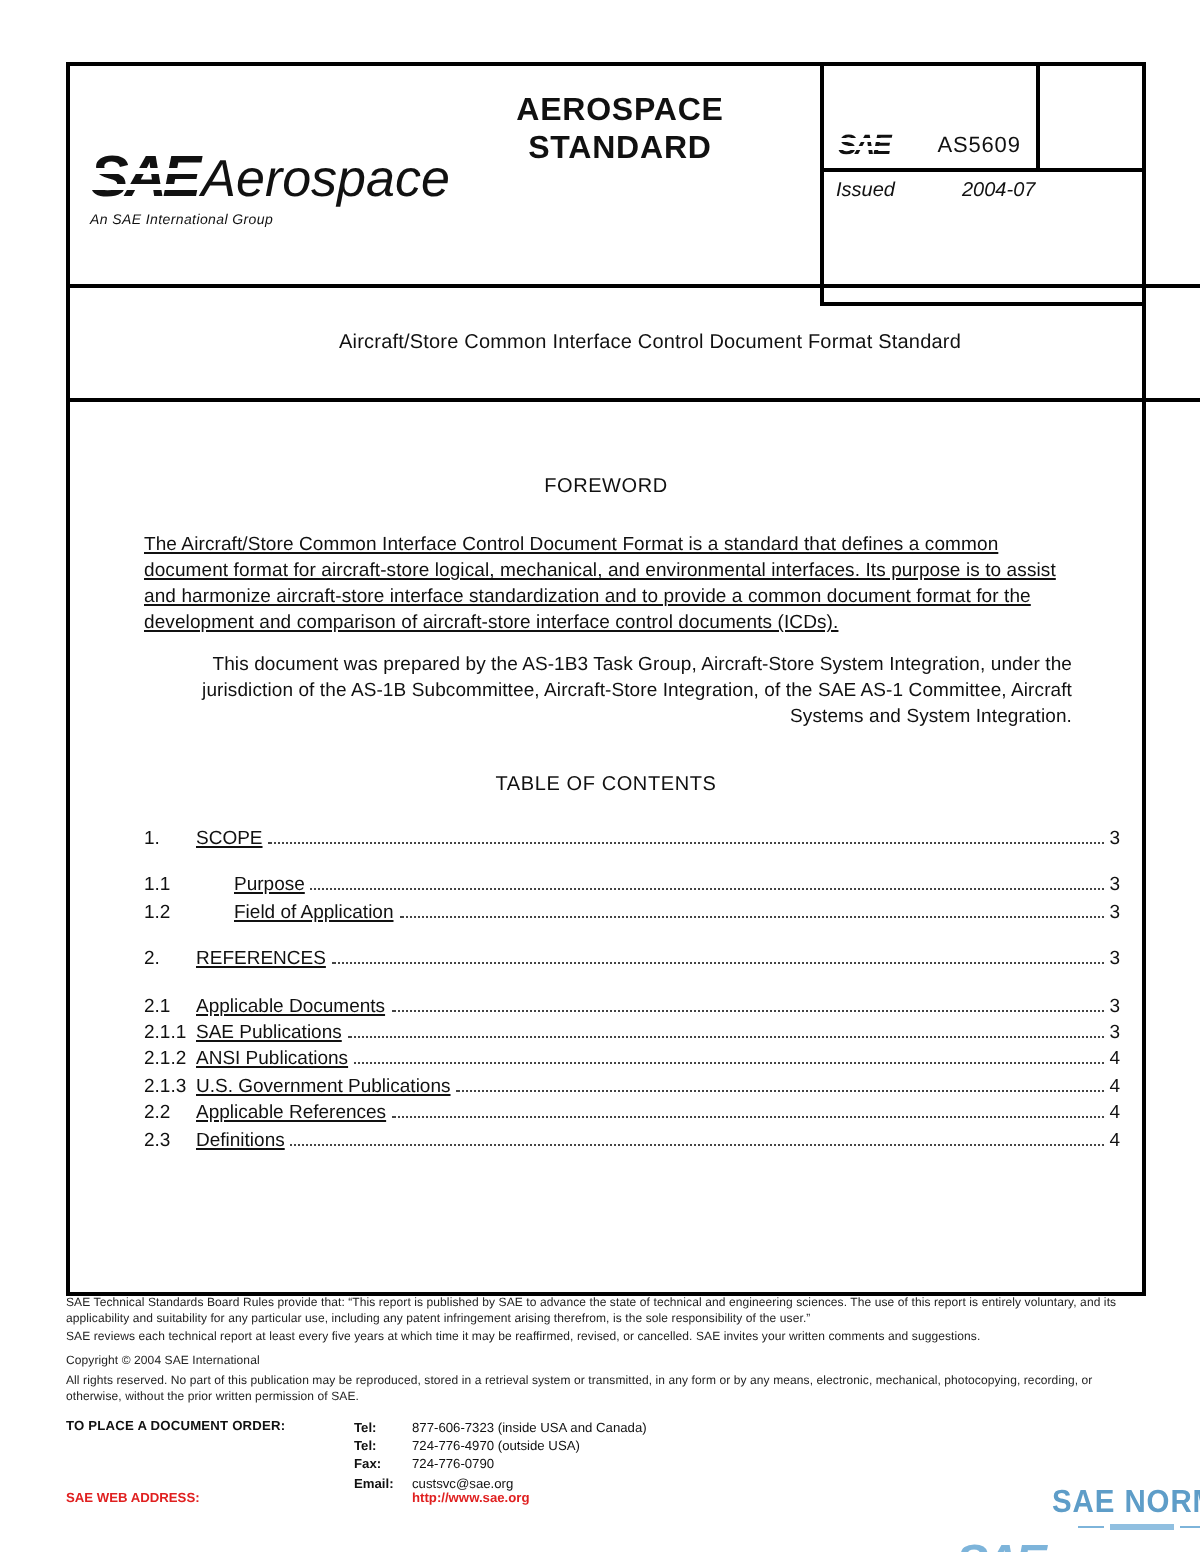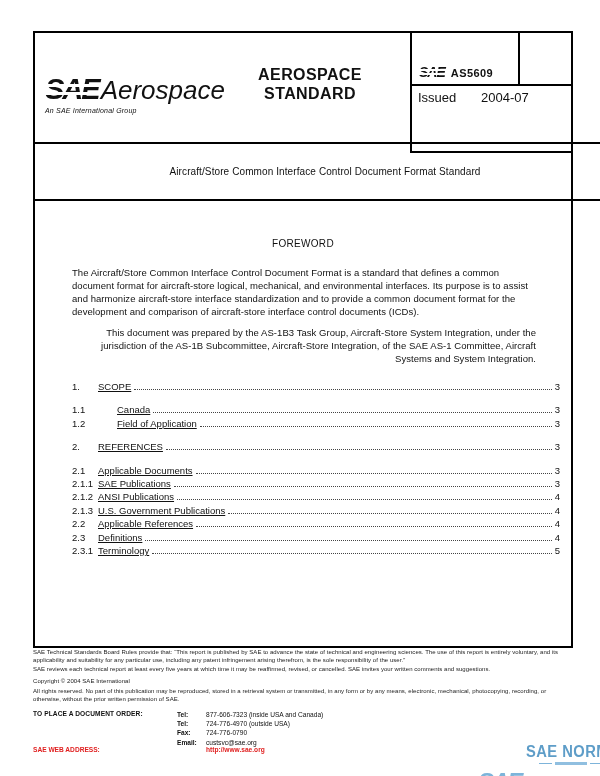--- a/index.html
+++ b/index.html
@@ -26,56 +26,56 @@
                letter-spacing:-2px; line-height:1;margin-top:30px; }
   .sae-glyph .st { position:absolute; left:-2px; right:-1px; background:#fff; }
   .brand .sae-glyph { font-size:29px; }
   .brand .sae-glyph .s1 { top:9px;  height:3px; }
   .brand .sae-glyph .s2 { top:17px; height:3px; }
   .brand-suffix { font-style:italic; font-size:26px; font-weight:400; letter-spacing:0;
                   margin-left:2px; line-height:1; }
   .brand-tag { font-style:italic; font-size:7px; margin-top:3px; letter-spacing:0.2px; }
 
   .doc-type {
-    position:absolute; left:205px; top:32px; width:140px;
+    position:absolute; left:205px; top:13px; width:140px;
     font-size:16px; font-weight:bold; line-height:19px;
     text-align:center; letter-spacing:0.4px;
   }
 
   .num-col {
     position:absolute; left:375px; top:0; width:161px; height:120px;
     border-left:2px solid #000; border-bottom:2px solid #000;
   }
   .num-row1 { position:relative; height:53px; border-bottom:2px solid #000; display:flex; }
   .num-cell-a { flex:1; display:flex; align-items:flex-end; padding:0 0 5px 7px; }
   .num-cell-a .sae-glyph { font-size:14px; letter-spacing:-1px; }
   .num-cell-a .sae-glyph .s1 { top:4px; height:1.5px; }
   .num-cell-a .sae-glyph .s2 { top:8px; height:1.5px; }
-  .doc-number { font-size:11px; font-weight:bold; margin-left:6px; letter-spacing:0.4px; }
+  .doc-number { font-size:11px; font-weight:normal; margin-left:24px; letter-spacing:0.4px; }
   .num-cell-b { width:53px; border-left:2px solid #000; }
-  .issued-row { padding:4px 0 0 6px; font-size:13px; display:flex; }
+  .issued-row { padding:4px 0 0 6px; font-size:10px; display:flex;font-style:italic; }
   .issued-label { width:63px; }
 
   
   .title-band {
     position:absolute; left:0; top:109px; width:580px; height:59px;
     border-top:2px solid #000; border-bottom:2px solid #000;
     display:flex; align-items:center; justify-content:center;
   }
   .title-band .t { font-size:10px; letter-spacing:0.1px; }
 
   
   .content {
     position:absolute; left:0; top:185px; right:0; bottom:0;
     padding:20px 11px 0 37px;
   }
   .center-head { text-align:center; font-size:10px; letter-spacing:0.3px;
                  margin-left:-37px; margin-right:-11px; }
   .para { font-size:9.5px; line-height:13px; width:464px; letter-spacing:0.05px; }
-  .para.p1 { margin-top:17px; }
+  .para.p1 { margin-top:17px;text-decoration:underline; }
   .para.p2 { margin-top:8px;text-align:right; }
   .toc-head { margin-top:22px; }
   .toc { margin-top:15px; }
   .toc-row { display:flex; align-items:baseline; font-size:9.5px; line-height:13.4px; }
   .toc-row.gap { margin-top:10px; }
   .toc-row .num { flex:none; width:26px; }
   .toc-row.wide .num { width:45px; }
   .toc-row .lbl { flex:none;text-decoration:underline; }
   .toc-row .dots { flex:1; min-width:12px; border-bottom:1.5px dotted #444;
                    margin:0 3px 3px 3px; }
@@ -142,31 +142,32 @@
 
   <div class="title-band">
     <span class="t">Aircraft/Store Common Interface Control Document Format Standard</span>
   </div>
 
   <div class="content">
     <div class="center-head">FOREWORD</div>
     <p class="para p1">The Aircraft/Store Common Interface Control Document Format is a standard that defines a common document format for aircraft-store logical, mechanical, and environmental interfaces. Its purpose is to assist and harmonize aircraft-store interface standardization and to provide a common document format for the development and comparison of aircraft-store interface control documents (ICDs).</p>
     <p class="para p2">This document was prepared by the AS-1B3 Task Group, Aircraft-Store System Integration, under the jurisdiction of the AS-1B Subcommittee, Aircraft-Store Integration, of the SAE AS-1 Committee, Aircraft Systems and System Integration.</p>
 
+    <div class="center-head toc-head">TABLE OF CONTENTS</div>
 
     <div class="toc">
       <div class="toc-row">
         <span class="num">1.</span>
           <span class="lbl">SCOPE</span>
           <span class="dots"></span>
           <span class="pg">3</span>
       </div>
       <div class="toc-row wide gap">
         <span class="num">1.1</span>
-          <span class="lbl">Canada</span>
+          <span class="lbl">Purpose</span>
           <span class="dots"></span>
           <span class="pg">3</span>
       </div>
       <div class="toc-row wide">
         <span class="num">1.2</span>
           <span class="lbl">Field of Application</span>
           <span class="dots"></span>
           <span class="pg">3</span>
       </div>
       <div class="toc-row gap">
@@ -203,26 +204,20 @@
         <span class="num">2.2</span>
           <span class="lbl">Applicable References</span>
           <span class="dots"></span>
           <span class="pg">4</span>
       </div>
       <div class="toc-row">
         <span class="num">2.3</span>
           <span class="lbl">Definitions</span>
           <span class="dots"></span>
           <span class="pg">4</span>
-      </div>
-      <div class="toc-row">
-        <span class="num">2.3.1</span>
-          <span class="lbl">Terminology</span>
-          <span class="dots"></span>
-          <span class="pg">5</span>
       </div>
     </div>
   </div>
 </div>
 
 <div class="fine f-notice1">SAE Technical Standards Board Rules provide that: “This report is published by SAE to advance the state of technical and engineering sciences. The use of this report is entirely voluntary, and its applicability and suitability for any particular use, including any patent infringement arising therefrom, is the sole responsibility of the user.”</div>
 <div class="fine f-notice2">SAE reviews each technical report at least every five years at which time it may be reaffirmed, revised, or cancelled. SAE invites your written comments and suggestions.</div>
 <div class="fine f-copy">Copyright © 2004 SAE International</div>
 <div class="fine f-rights">All rights reserved. No part of this publication may be reproduced, stored in a retrieval system or transmitted, in any form or by any means, electronic, mechanical, photocopying, recording, or otherwise, without the prior written permission of SAE.</div>
 

